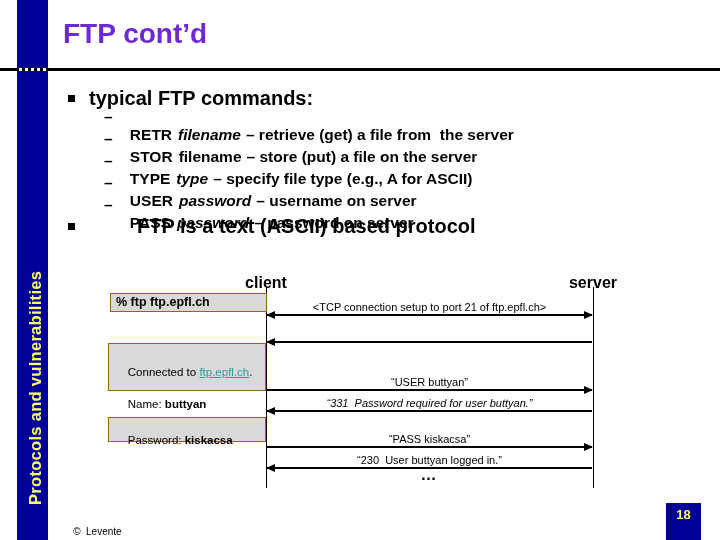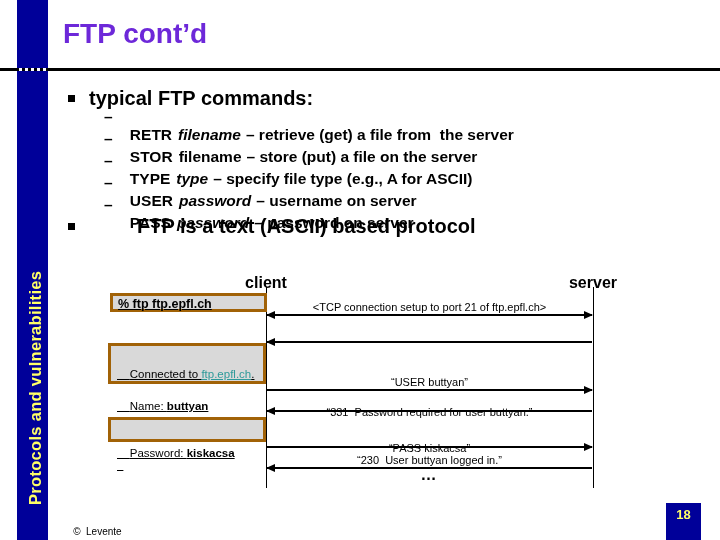--- a/index.html
+++ b/index.html
@@ -36,32 +36,32 @@
 
   
   .endpoint-label { position:absolute; top:274px; width:100px; text-align:center;
     font-size:16px; font-weight:bold; }
   .client-label { left:216px; }
   .server-label { left:543px; }
   .lifeline { position:absolute; top:287px; width:1px; height:201px; background:#000; }
   .lifeline.client { left:266px; }
   .lifeline.server { left:593px; }
 
-  .tbox { position:absolute; background:#D9D9D9; border:3px solid #a16207; box-sizing:border-box;
-    font-size:11.5px; white-space:pre;text-decoration:underline; }
+  .tbox { position:absolute; background:#D9D9D9; border:1px solid #a16207; box-sizing:border-box;
+    font-size:11.5px; white-space:pre; }
   .tbox1 { left:110px; top:293px; width:157px; height:19px; font-size:12.5px; font-weight:bold; padding:1px 0 0 5px; }
-  .tbox2 { left:108px; top:343px; width:158px; height:41px; padding:4px 0 8px 6px; line-height:16px; }
-  .tbox3 { left:108px; top:417px; width:158px; height:25px; padding:15px 0 0 6px; }
+  .tbox2 { left:108px; top:343px; width:158px; height:48px; padding:4px 0 8px 6px; line-height:16px; }
+  .tbox3 { left:108px; top:417px; width:158px; height:25px; padding:4px 0 0 6px; }
 
   .link { color:#2E9A9A; text-decoration:underline; cursor:pointer; }
   .bold { font-weight:bold; }
 
   .msg { position:absolute; left:266px; width:327px; text-align:center; font-size:11px; white-space:pre; }
   .msg1 { top:301px; } .msg2 { top:327px; } .msg3 { top:376px; }
-  .msg4 { top:406px; } .msg5 { top:442px; } .msg6 { top:454px; }
+  .msg4 { top:397px;font-style:italic; } .msg5 { top:433px; } .msg6 { top:454px; }
   .ellipsis { position:absolute; left:266px; top:466px; width:327px; text-align:center;
     font-size:16px; font-weight:bold; letter-spacing:2px; }
 
   .arrow { position:absolute; left:266px; width:327px; height:9px; }
   .a1 { top:310.5px; } .a2 { top:337.5px; } .a3 { top:385.5px; }
   .a4 { top:406.5px; } .a5 { top:442.5px; } .a6 { top:463.5px; }
   .arrow .line { position:absolute; left:1px; right:1px; top:3.8px; height:1.4px; background:#000; }
   .arrow.thick .line { top:3.2px; height:2.6px; }
   .head { position:absolute; top:0; width:0; height:0;
     border-top:4.5px solid transparent; border-bottom:4.5px solid transparent; }

